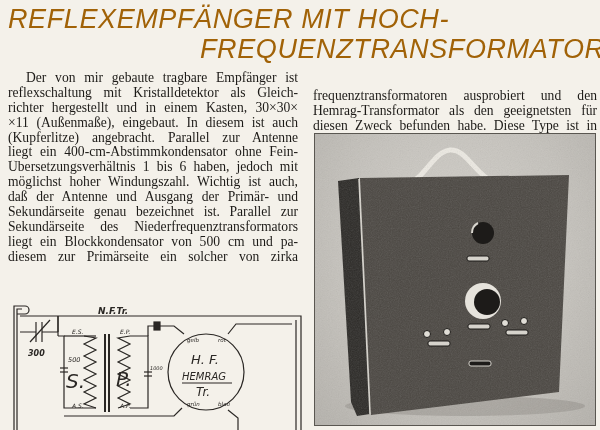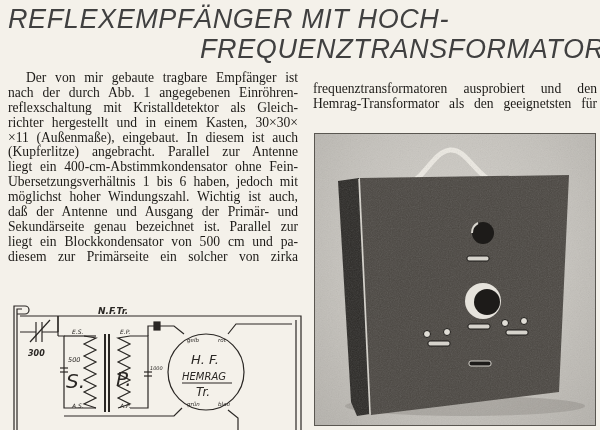--- a/index.html
+++ b/index.html
@@ -7,71 +7,72 @@
     width: 600px; height: 430px; overflow: hidden; position: relative;
     background: #f4f1ea;
     color: #1c1a17;
     font-family: "DejaVu Serif", serif;
   }
   .title {
     position: absolute; left: 8px; top: 4px; width: 590px;
     font-family: "Liberation Sans", sans-serif;
     font-style: italic; font-weight: normal;
     font-size: 27px; letter-spacing: 0.6px; line-height: 30px;
-    color: #404040; margin: 0;
+    color: #a16207; margin: 0;
   }
   .title .l1 { display: block; white-space: nowrap; }
   .title .l2 { display: block; white-space: nowrap; padding-left: 192px; }
   .col {
     position: absolute;
     font-family: "Liberation Serif", serif;
     font-size: 13.6px; line-height: 14.9px;
     text-align: justify; color: #1c1a17;
   }
   .col .line { display: block; white-space: nowrap; text-align: justify; text-align-last: justify; height: 14.9px; overflow: hidden; }
   .col .line.first { text-indent: 18px; }
   .col-left { left: 8px; top: 71px; width: 290px; }
-  .col-right { left: 313px; top: 82px; width: 284px; }
+  .col-right { left: 313px; top: 89px; width: 284px; }
   .photo {
     position: absolute; left: 314px; top: 133px; width: 282px; height: 293px;
     border: 1px solid #5a5751; box-sizing: border-box;
     background: radial-gradient(ellipse at 50% 40%, #d4d1cb 0%, #c4c1bb 60%, #b4b1ab 100%);
     overflow: hidden;
   }
   .schematic {
     position: absolute; left: 6px; top: 300px; width: 300px; height: 130px;
   }
 </style>
 </head>
 <body>
 
 <h1 class="title">
   <span class="l1">REFLEXEMPFÄNGER MIT HOCH-</span>
   <span class="l2">FREQUENZTRANSFORMATOR.</span>
 </h1>
 
 <div class="col col-left">
   <span class="line first">Der von mir gebaute tragbare Empfänger ist</span>
-  <span class="line">nach der durch Abb. 1 angegebenen Einröhren-</span>
   <span class="line">reflexschaltung mit Kristalldetektor als Gleich-</span>
   <span class="line">richter hergestellt und in einem Kasten, 30×30×</span>
   <span class="line">×11 (Außenmaße), eingebaut. In diesem ist auch</span>
   <span class="line">(Kupferlitze) angebracht. Parallel zur Antenne</span>
   <span class="line">liegt ein 400-cm-Abstimmkondensator ohne Fein-</span>
   <span class="line">Übersetzungsverhältnis 1 bis 6 haben, jedoch mit</span>
   <span class="line">möglichst hoher Windungszahl. Wichtig ist auch,</span>
   <span class="line">daß der Antenne und Ausgang der Primär- und</span>
   <span class="line">Sekundärseite genau bezeichnet ist. Parallel zur</span>
+  <span class="line">Sekundärseite des Niederfrequenztransformators</span>
   <span class="line">liegt ein Blockkondensator von 500 cm und pa-</span>
   <span class="line">diesem zur Primärseite ein solcher von zirka</span>
 </div>
 
 <div class="col col-right">
   <span class="line">frequenztransformatoren ausprobiert und den</span>
   <span class="line">Hemrag-Transformator als den geeignetsten für</span>
+  <span class="line">diesen Zweck befunden habe. Diese Type ist in</span>
 </div>
 
 <div class="photo">
   <svg width="282" height="293" viewBox="0 0 282 293">
     <defs>
       <filter id="grain" x="0" y="0" width="100%" height="100%">
         <feTurbulence type="fractalNoise" baseFrequency="0.9" numOctaves="2" result="n"></feTurbulence>
         <feColorMatrix type="saturate" values="0"></feColorMatrix>
         <feComponentTransfer>
             <feFuncA type="table" tableValues="0 0.18"></feFuncA>

